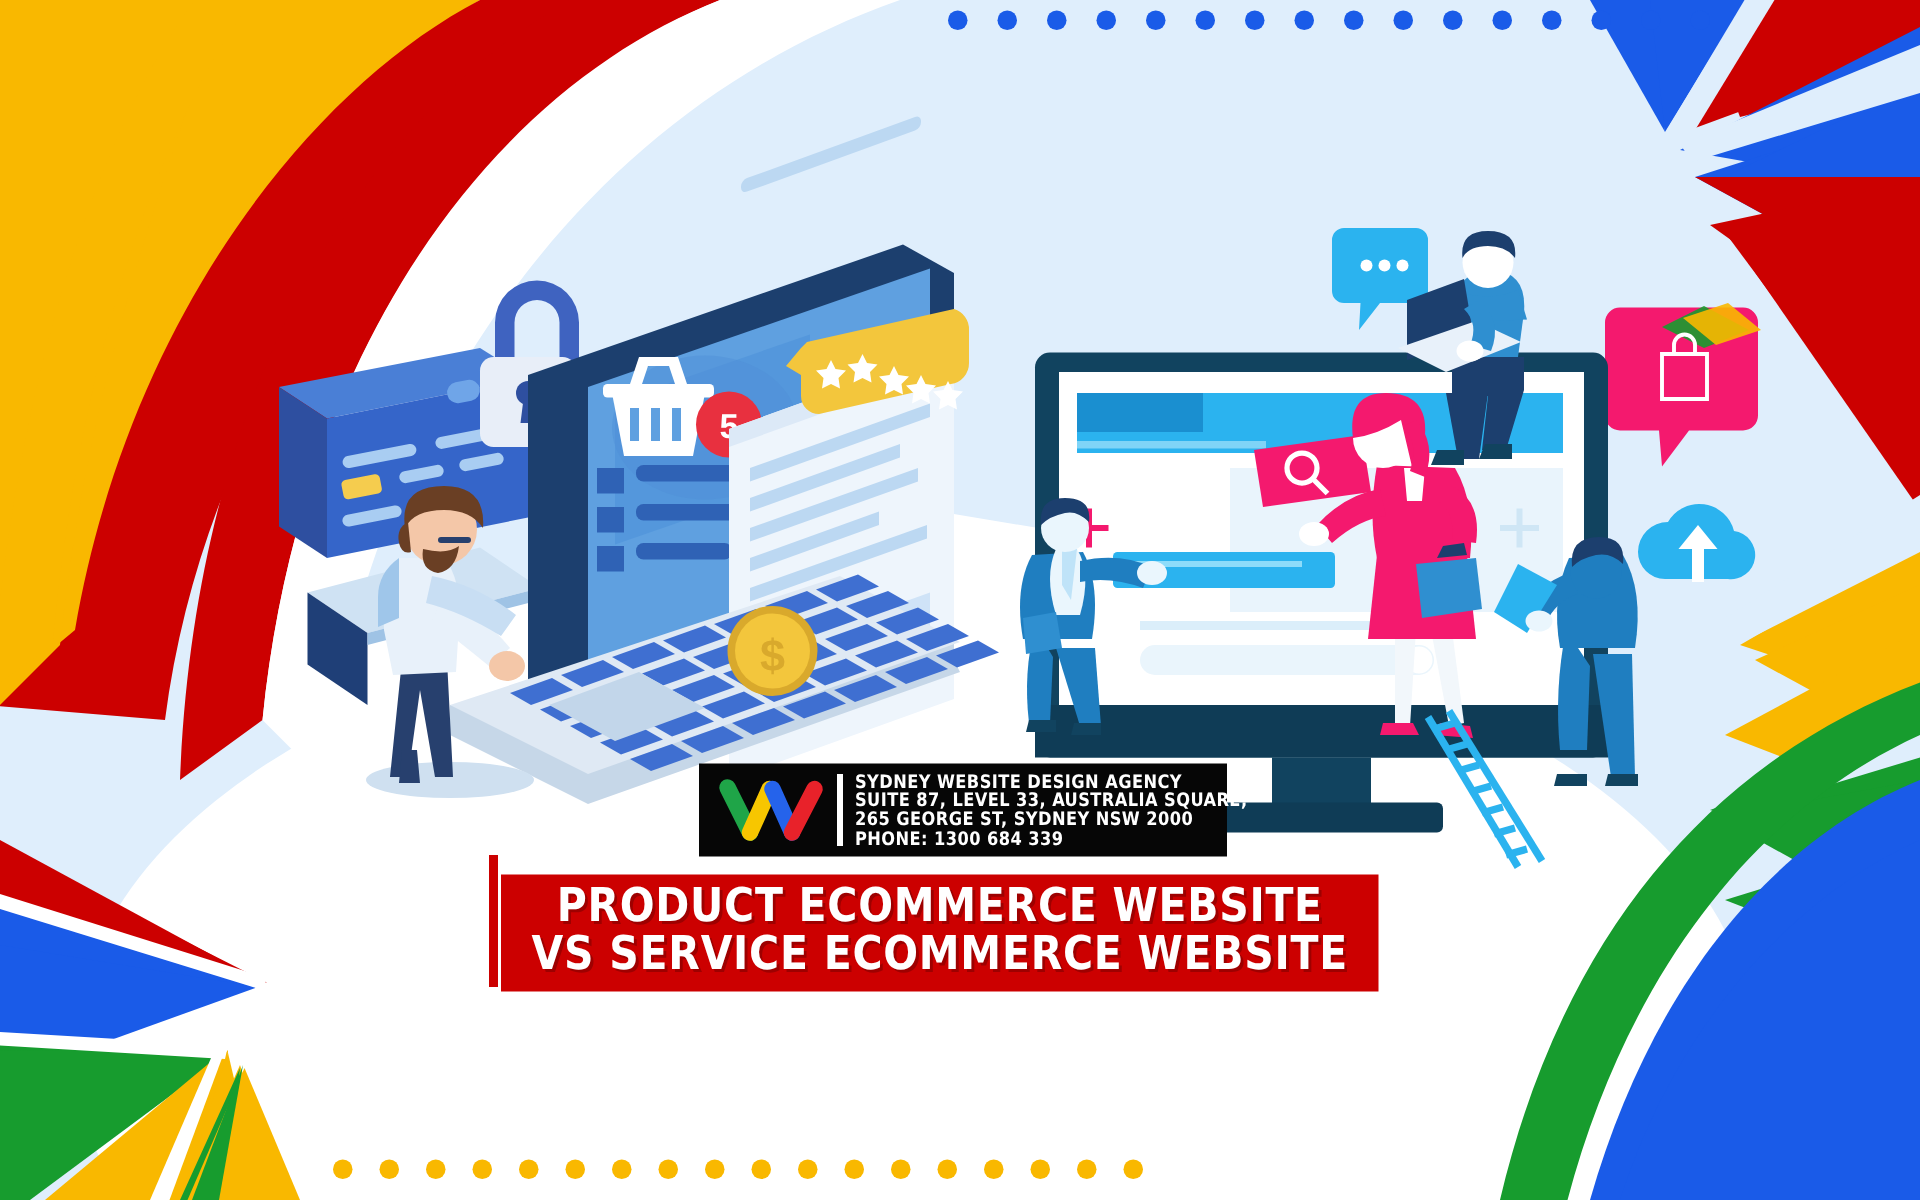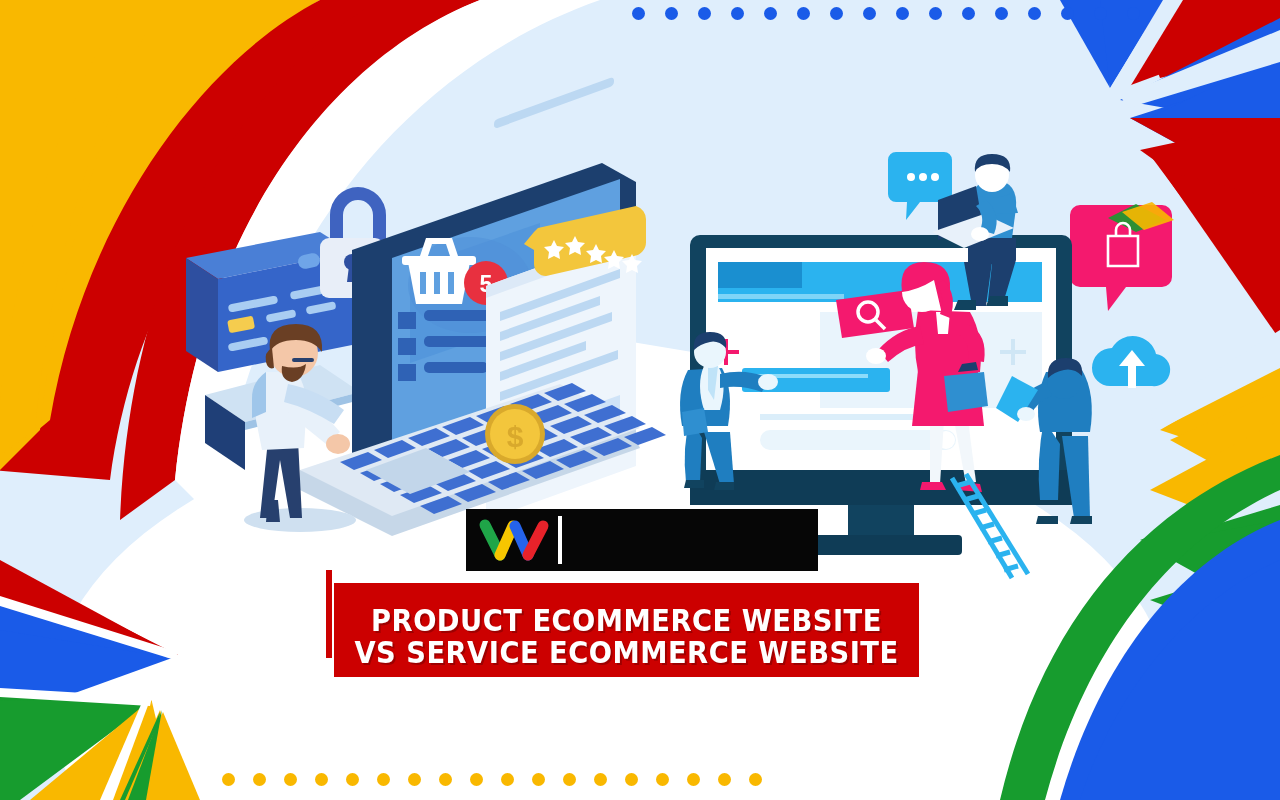--- a/index.html
+++ b/index.html
@@ -39,21 +39,21 @@
     letter-spacing:0.3px; line-height:12.6px;
     white-space:nowrap;
     transform:scaleX(0.97); transform-origin:left center;
   }
 
   
   #title-banner {
     position:absolute; left:334px; top:583px;
     width:585px;
     background:#cc0000;
-    padding:21px 0 9px 0;
+    padding:5px 0 9px 0;
     z-index:45;
     text-align:center;
   }
   #title-banner .tline {
     display:block;
     color:#ffffff;
     font-family:"DejaVu Sans Condensed","Liberation Sans", sans-serif;
     font-weight:bold;
     font-size:31px;
     line-height:32px;
@@ -500,20 +500,26 @@
       <svg width="80" height="50" viewBox="0 0 80 50">
         <g stroke-linecap="round" stroke-width="11">
           <line x1="11" y1="10" x2="26" y2="40" stroke="#1fa548"></line>
           <line x1="26" y1="40" x2="39" y2="11" stroke="#f7c600"></line>
           <line x1="41" y1="11" x2="54" y2="40" stroke="#2563eb"></line>
           <line x1="54" y1="40" x2="69" y2="11" stroke="#e8222a"></line>
         </g>
       </svg>
     </div>
     <div class="divider"></div>
+    <div class="addr-text">
+      <span>SYDNEY WEBSITE DESIGN AGENCY</span>
+      <span>SUITE 87, LEVEL 33, AUSTRALIA SQUARE,</span>
+      <span>265 GEORGE ST, SYDNEY NSW 2000</span>
+      <span>PHONE: 1300 684 339</span>
+    </div>
   </div>
 
   <div id="title-banner">
     <span class="tline">PRODUCT ECOMMERCE WEBSITE</span>
     <span class="tline">VS SERVICE ECOMMERCE WEBSITE</span>
   </div>
 
 </div>
 
 </body></html>

